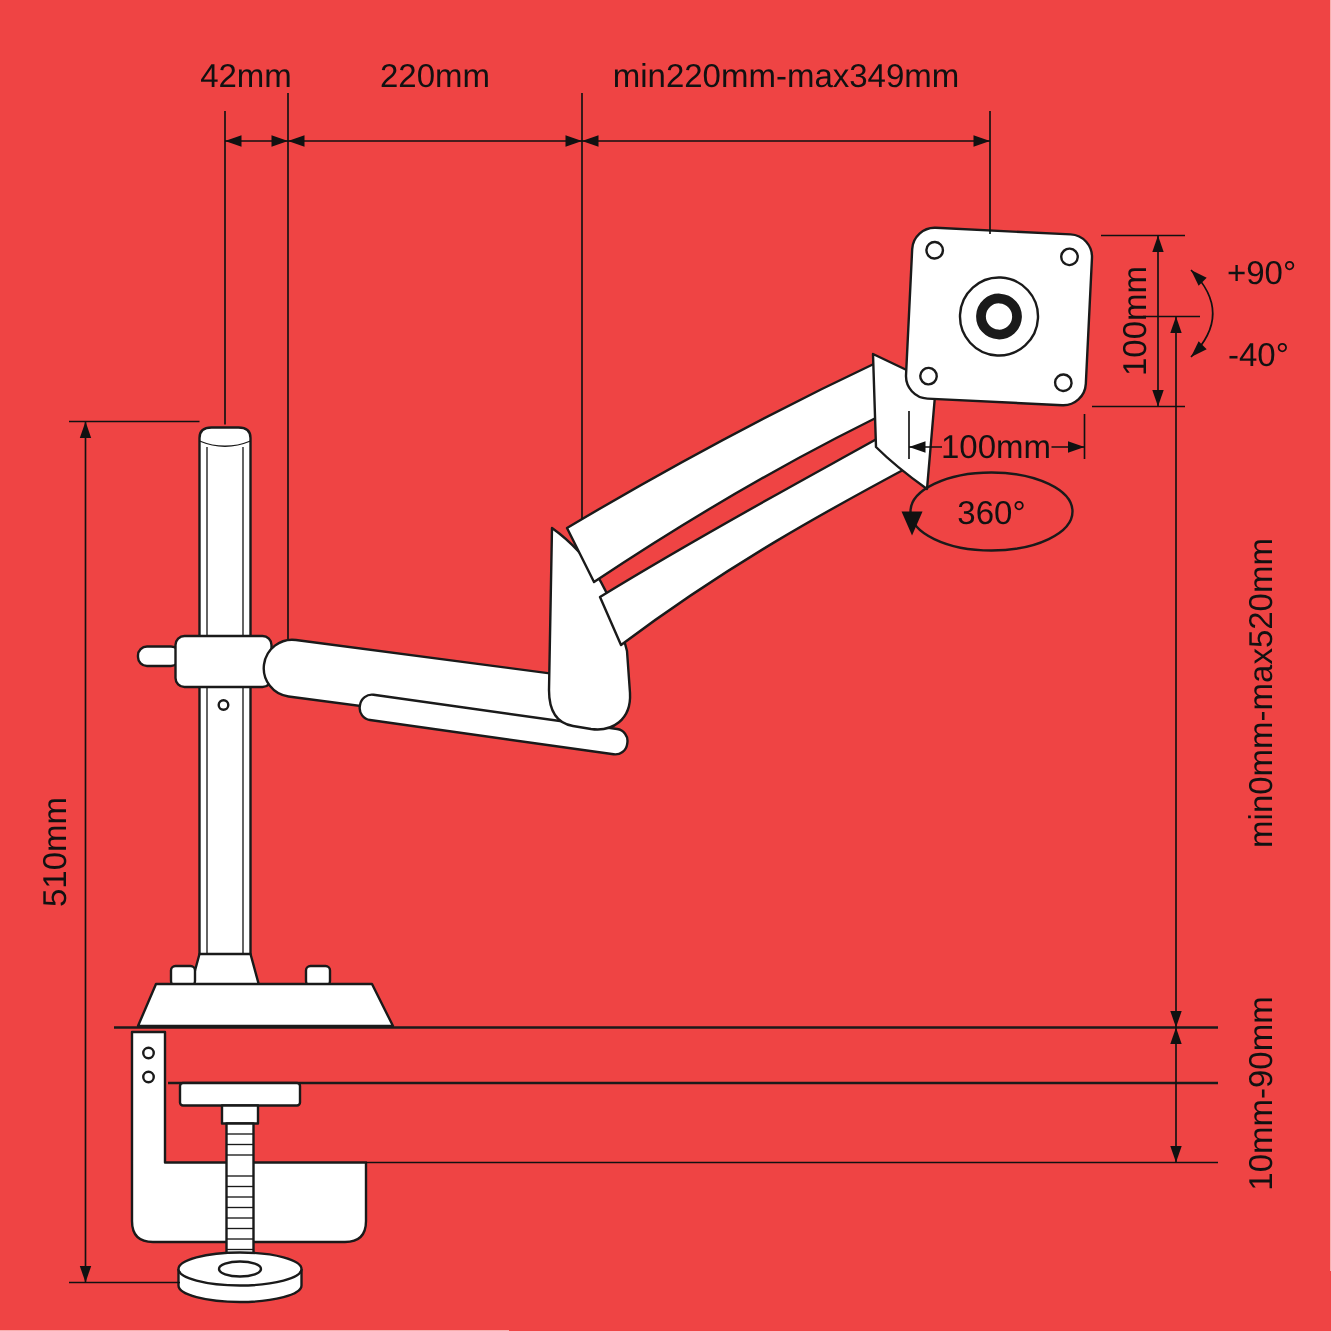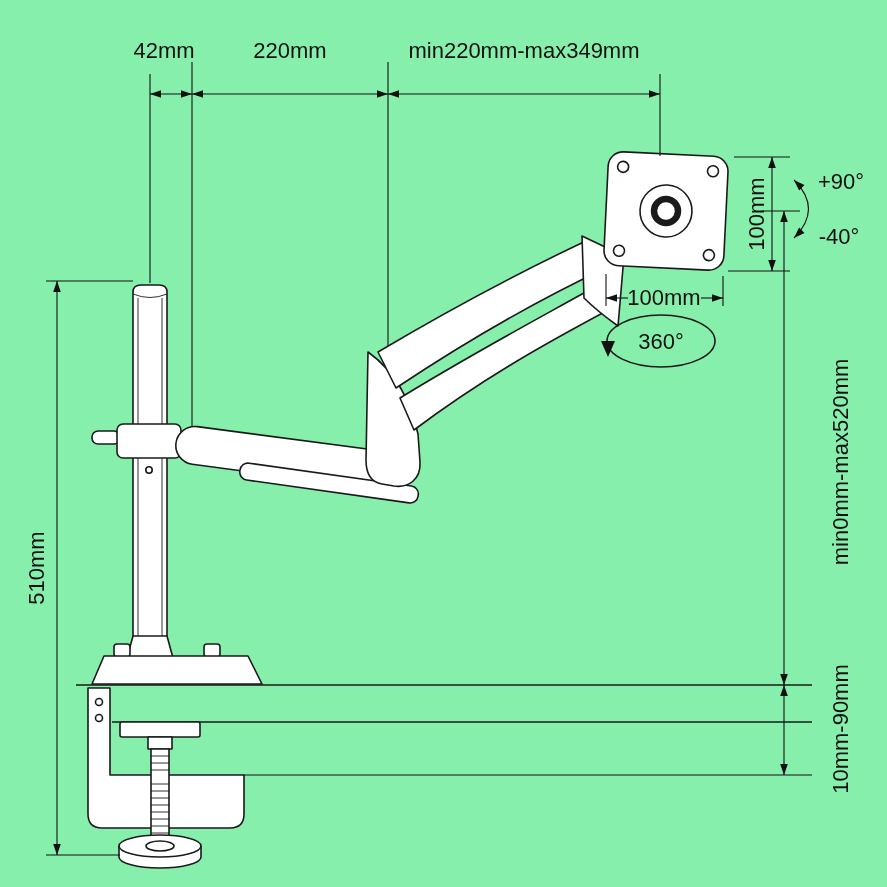--- a/index.html
+++ b/index.html
@@ -1,16 +1,16 @@
 <!DOCTYPE html>
 <html><head>
 <meta charset="utf-8">
 <style>
   html,body{margin:0;padding:0;background:#ffffff;}
-  .canvas{width:887px;height:887px;background:#86efac;position:relative;overflow:hidden;}
+  .canvas{width:887px;height:887px;background:#ef4444;position:relative;overflow:hidden;}
   svg{display:block;}
   .draw{fill:#ffffff;stroke:#1a1a1a;stroke-width:1.6;stroke-linejoin:round;}
   .line{fill:none;stroke:#1a1a1a;stroke-width:1.6;stroke-linejoin:round;}
   .thin{fill:none;stroke:#1a1a1a;stroke-width:0.9;}
   .dim{fill:none;stroke:#111111;stroke-width:1.1;}
   .ext{fill:none;stroke:#111111;stroke-width:1.1;}
   .solid{fill:#111111;stroke:none;}
   text{font-family:"Liberation Sans","DejaVu Sans",sans-serif;font-size:22px;fill:#111111;}
   .mid{text-anchor:middle;}
 </style>

